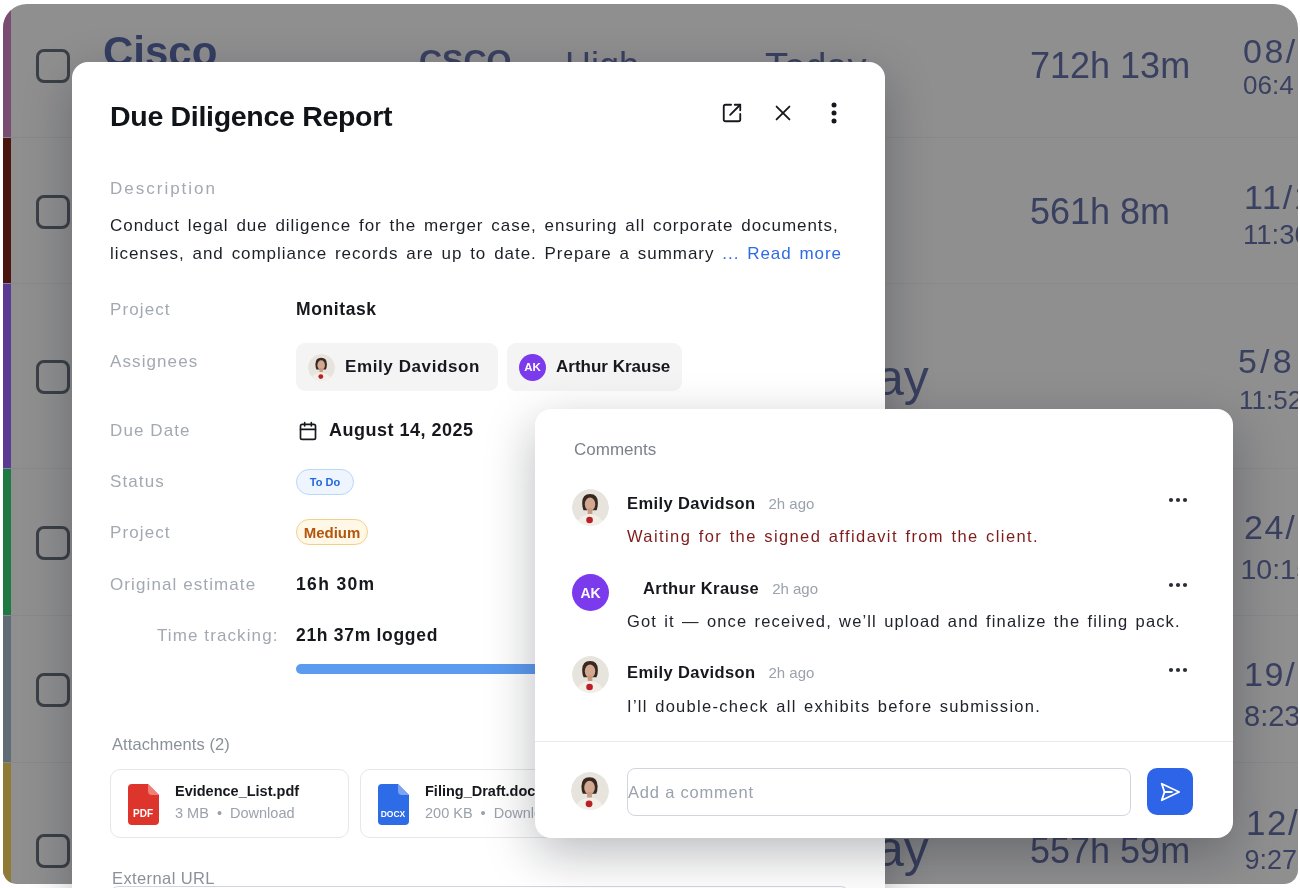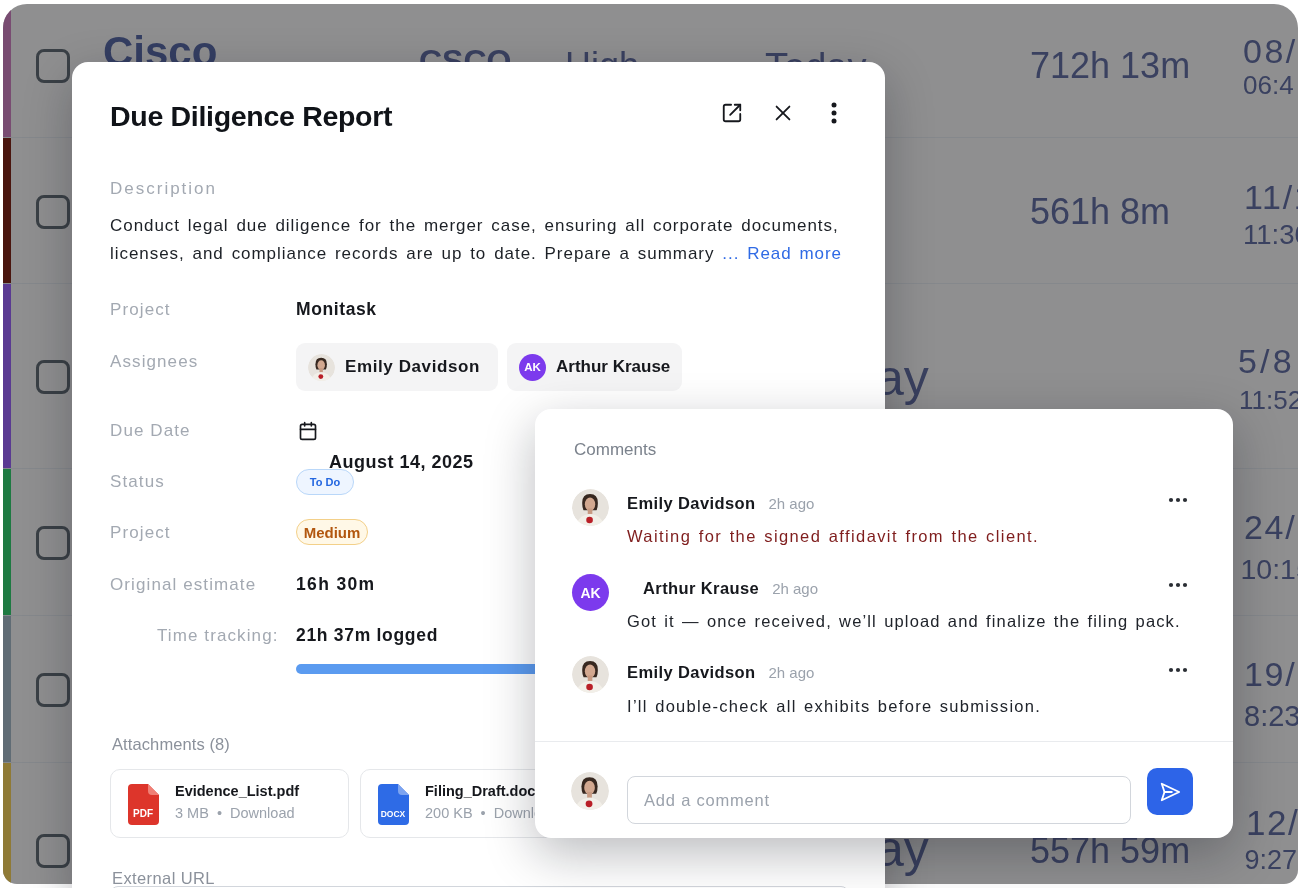--- a/index.html
+++ b/index.html
@@ -126,36 +126,36 @@
     <div class="abs" style="left:435px;top:281px;height:48px;background:#f4f4f5;border-radius:9px;display:flex;align-items:center;padding:0 12px 0 12px;">
       <div style="width:27px;height:27px;border-radius:50%;background:#7c3aed;color:#fff;font-size:11.5px;font-weight:bold;display:flex;align-items:center;justify-content:center;">AK</div>
       <span style="margin-left:10px;font-size:17px;font-weight:600;color:#16181d;">Arthur Krause</span>
     </div>
 
     <div class="lbl" style="top:359px;">Due Date</div>
     <svg class="abs" style="left:226px;top:359px;" width="20" height="20" viewBox="0 0 24 24" fill="none" stroke="#16181d" stroke-width="2" stroke-linecap="round" stroke-linejoin="round">
         <rect x="3" y="4" width="18" height="18" rx="2"></rect>
         <path d="M16 2v4M8 2v4M3 10h18"></path>
       </svg>
-    <div class="val" style="left:257px;top:358px;font-size:18px;font-weight:600;letter-spacing:.5px;margin-top:32px;">August 14, 2025</div>
+    <div class="val" style="left:257px;top:358px;font-size:18px;font-weight:600;letter-spacing:.5px;">August 14, 2025</div>
 
     <div class="lbl" style="top:410px;">Status</div>
     <div class="abs" style="left:224px;top:407px;width:58px;height:26px;border:1.5px solid #b9d7f9;background:#eef5ff;border-radius:13px;display:flex;align-items:center;justify-content:center;font-size:11px;font-weight:600;color:#2467e0;">To Do</div>
 
     <div class="lbl" style="top:461px;">Project</div>
     <div class="abs" style="left:224px;top:457px;width:72px;height:26px;border:1.5px solid #f3d089;background:#fff8e7;border-radius:13px;display:flex;align-items:center;justify-content:center;font-size:15px;font-weight:600;color:#b2570f;">Medium</div>
 
     <div class="lbl" style="top:513px;">Original estimate</div>
     <div class="val" style="top:512px;font-size:17.5px;font-weight:600;letter-spacing:1.35px;text-align:center;">16h 30m</div>
 
     <div class="lbl" style="top:564px;margin-left:47px;">Time tracking:</div>
     <div class="val" style="top:563px;font-size:17.5px;font-weight:600;letter-spacing:.7px;">21h 37m logged</div>
     <div class="abs" style="left:224px;top:601.5px;width:330px;height:10.5px;background:#5b9bf0;border-radius:5px;"></div>
 
-    <div class="lbl" style="left:40px;top:673px;font-size:16.5px;letter-spacing:.1px;color:#8b919b;">Attachments (8)</div>
+    <div class="lbl" style="left:40px;top:673px;font-size:16.5px;letter-spacing:.1px;color:#8b919b;">Attachments (2)</div>
     <div class="abs" style="left:38px;top:707px;width:239px;height:69px;border:1px solid #e5e7ea;border-radius:10px;background:#fff;">
       <svg class="abs" style="left:17px;top:14px;" width="31" height="41" viewBox="0 0 31 41">
           <path d="M4 0 H20 L31 11 V37 a4 4 0 0 1 -4 4 H4 a4 4 0 0 1 -4 -4 V4 a4 4 0 0 1 4 -4 Z" fill="#dd352b"></path>
           <path d="M20 0 L31 11 H24 a4 4 0 0 1 -4 -4 Z" fill="#f08076"></path>
           <text x="15" y="33" text-anchor="middle" font-family="Liberation Sans" font-size="10" font-weight="bold" fill="#fff">PDF</text>
         </svg>
       <div class="abs" style="left:64px;top:13px;font-size:14.5px;font-weight:600;color:#16181d;white-space:nowrap;">Evidence_List.pdf</div>
       <div class="abs" style="left:64px;top:35px;font-size:14.5px;color:#9ba2ac;white-space:nowrap;">3 MB&nbsp;&nbsp;•&nbsp;&nbsp;Download</div>
     </div>
     <div class="abs" style="left:288px;top:707px;width:239px;height:69px;border:1px solid #e5e7ea;border-radius:10px;background:#fff;">
@@ -229,21 +229,21 @@
     <svg class="abs" style="left:36px;top:363px;" width="38" height="38" viewBox="0 0 40 40">
         <g clip-path="url(#c1)">
           <circle cx="20" cy="20" r="20" fill="#e7e3dd"></circle>
           <path d="M11 15 Q11 5.5 19.5 5.5 Q28 5.5 28 15 Q28 20 26.5 23 L12.5 23 Q11 20 11 15 Z" fill="#372820"></path>
           <ellipse cx="19.5" cy="16.5" rx="5.6" ry="7.2" fill="#d2a890"></ellipse>
           <rect x="17" y="21" width="5" height="6" fill="#c79a82"></rect>
           <path d="M4 40 Q7 27.5 19.5 27 Q32 27.5 35 40 Z" fill="#f2efe8"></path>
           <circle cx="19" cy="33.5" r="3.6" fill="#b91f27"></circle>
         </g>
       </svg>
-    <div class="abs" style="left:92px;top:367px;width:504px;height:48px;border:1px solid #d2d6dc;border-radius:8px;display:flex;align-items:center;padding-left:16px;font-size:16.5px;color:#9ba2ac;letter-spacing:.8px;">Add a comment</div>
+    <div class="abs" style="left:92px;top:359px;width:504px;height:48px;border:1px solid #d2d6dc;border-radius:8px;display:flex;align-items:center;font-size:16.5px;color:#9ba2ac;letter-spacing:.8px;">Add a comment</div>
     <div class="abs" style="left:612px;top:359px;width:46px;height:47px;background:#2d64e8;border-radius:10px;display:flex;align-items:center;justify-content:center;">
       <svg width="22" height="22" viewBox="0 0 24 24" fill="none" stroke="#fff" stroke-width="2" stroke-linejoin="round" stroke-linecap="round">
           <path d="m3 3 3 9-3 9 19-9Z"></path>
           <path d="M6 12h8"></path>
         </svg>
     </div>
   </div>
 
 </div>
 

